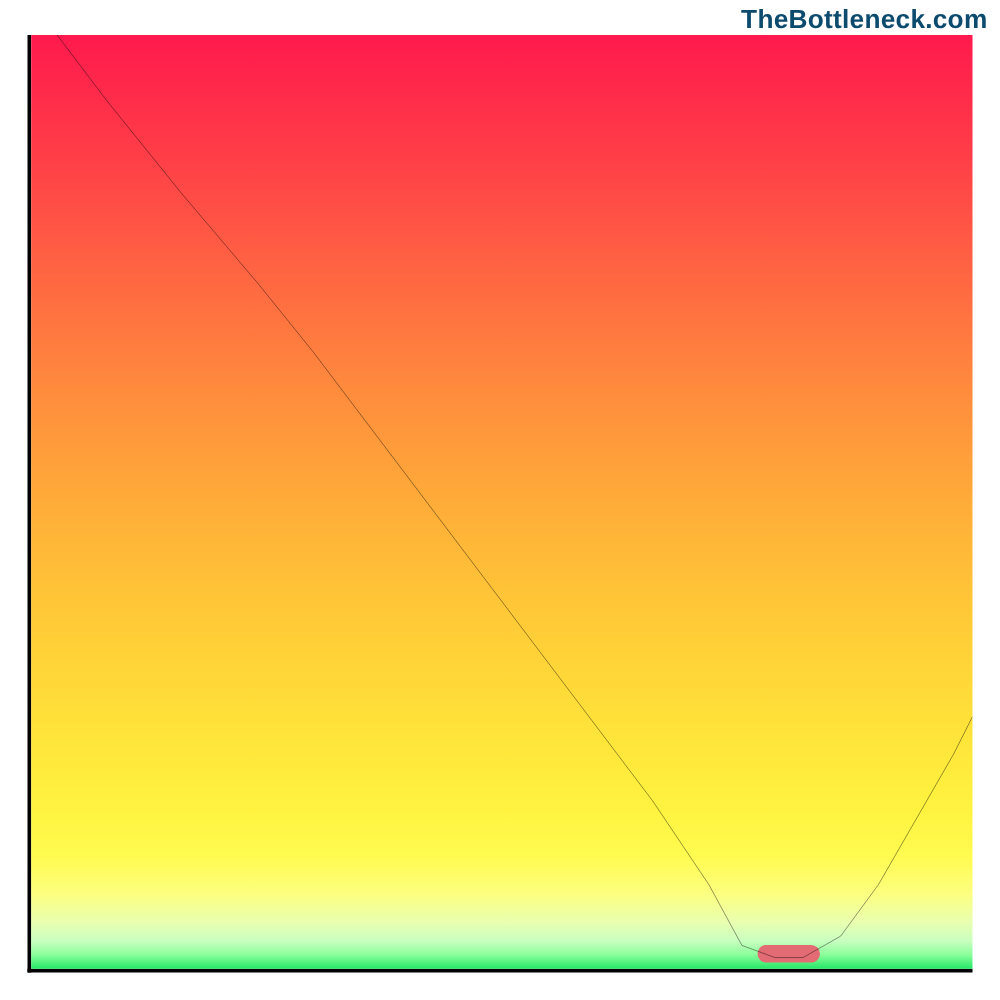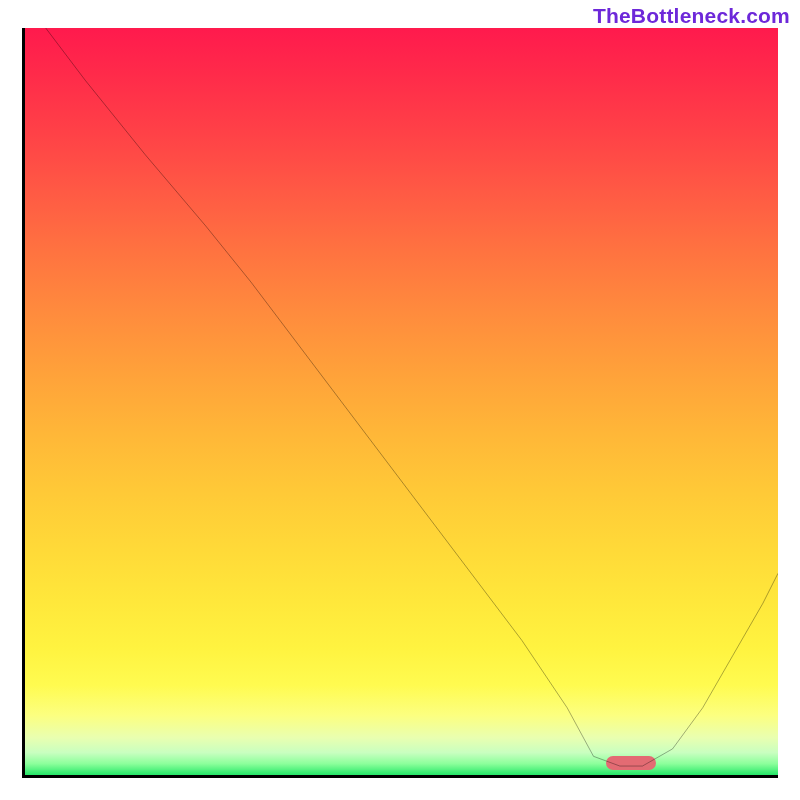--- a/index.html
+++ b/index.html
@@ -15,21 +15,21 @@
     position: relative;
     width: 800px;
     height: 800px;
   }
   .watermark {
     position: absolute;
     top: 4px;
     right: 10px;
     font-size: 21px;
     font-weight: 600;
-    color: #6d28d9;
+    color: #0c4a6e;
     letter-spacing: 0.2px;
     z-index: 10;
   }
   .plot-frame {
     position: absolute;
     left: 22px;
     top: 28px;
     width: 756px;
     height: 750px;
     border: 3px solid #000000;

